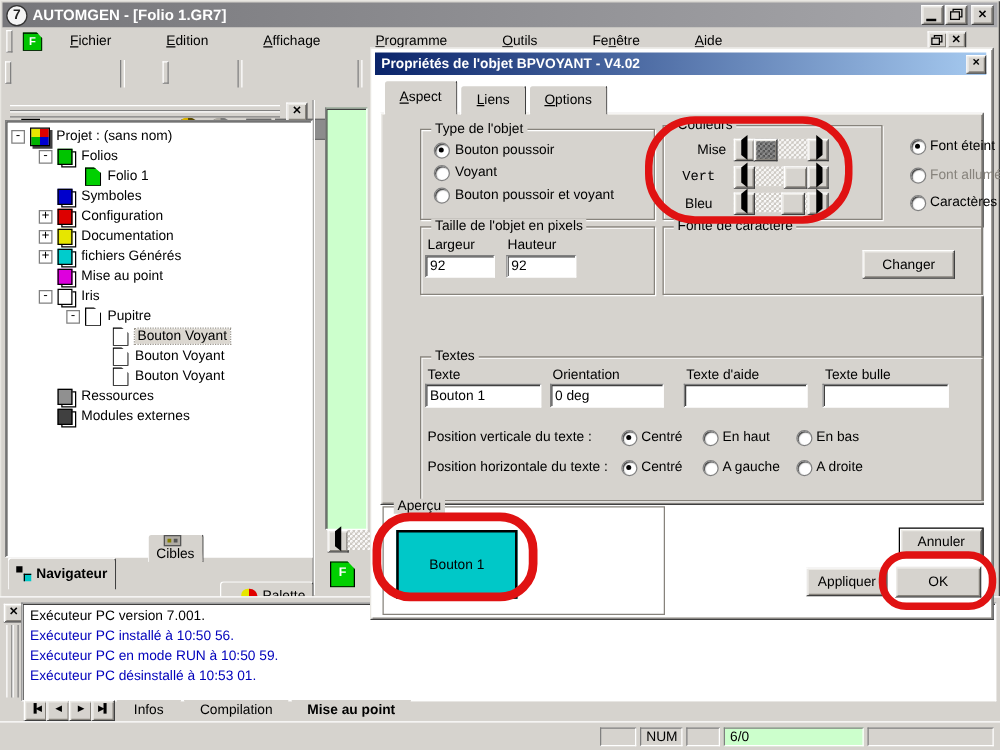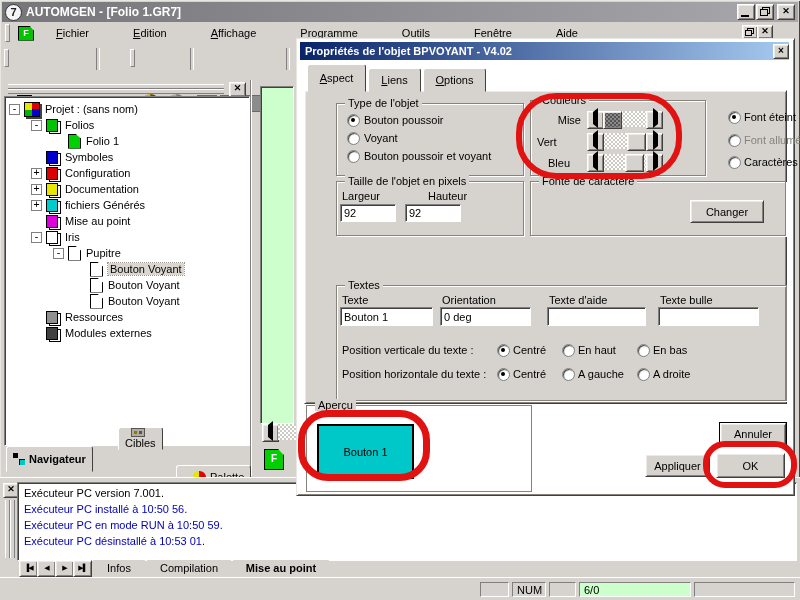--- a/index.html
+++ b/index.html
@@ -332,21 +332,21 @@
     </div>
 
     <div class="abs group" style="left:233px;top:61px;width:174px;height:74px;">
       <span class="legend">Couleurs</span>
       <span class="lbl" style="left:6px;top:13px;width:44px;text-align:right;">Mise</span>
       <div class="sbar sb" style="left:56px;top:10px;">
         <span class="raised sbtn" style="left:0;"><span class="tri-l"></span></span>
         <span class="raised thumb dark" style="left:16px;"></span>
         <span class="raised sbtn" style="right:0;"><span class="tri-r"></span></span>
       </div>
-      <span class="lbl" style="left:6px;top:35px;width:44px;text-align:left;">Vert</span>
+      <span class="lbl" style="left:6px;top:35px;width:44px;text-align:center;font-family:Liberation Mono, monospace;">Vert</span>
       <div class="sbar sb" style="left:56px;top:32px;">
         <span class="raised sbtn" style="left:0;"><span class="tri-l"></span></span>
         <span class="raised thumb" style="left:40px;"></span>
         <span class="raised sbtn" style="right:0;"><span class="tri-r"></span></span>
       </div>
       <span class="lbl" style="left:6px;top:56px;width:44px;text-align:center;">Bleu</span>
       <div class="sbar sb" style="left:56px;top:53px;">
         <span class="raised sbtn" style="left:0;"><span class="tri-l"></span></span>
         <span class="raised thumb" style="left:38px;"></span>
         <span class="raised sbtn" style="right:0;"><span class="tri-r"></span></span>
@@ -356,21 +356,21 @@
     <span class="rad sel" style="left:431px;top:72px;"></span>
     <span class="lbl" style="left:447px;top:72px;">Font éteint</span>
     <span class="rad" style="left:431px;top:95px;"></span>
     <span class="lbl dis" style="left:447px;top:95px;">Font allumé</span>
     <span class="rad" style="left:431px;top:117px;"></span>
     <span class="lbl" style="left:447px;top:117px;">Caractères</span>
 
     <div class="abs group" style="left:39px;top:142px;width:186px;height:53px;">
       <span class="legend">Taille de l'objet en pixels</span>
       <span class="lbl" style="left:5px;top:8px;">Largeur</span>
-      <span class="lbl" style="left:69px;top:8px;margin-left:22px;">Hauteur</span>
+      <span class="lbl" style="left:69px;top:8px;">Hauteur</span>
       <input class="tbox" style="left: 3px; top: 22px; width: 56px; height: 18px;" value="92">
       <input class="tbox" style="left: 68px; top: 22px; width: 56px; height: 18px;" value="92">
     </div>
 
     <div class="abs group" style="left:233px;top:142px;width:254px;height:53px;">
       <span class="legend">Fonte de caractère</span>
       <button class="pbtn raised" style="left:159px;top:18px;width:74px;height:23px;">Changer</button>
     </div>
 
 

